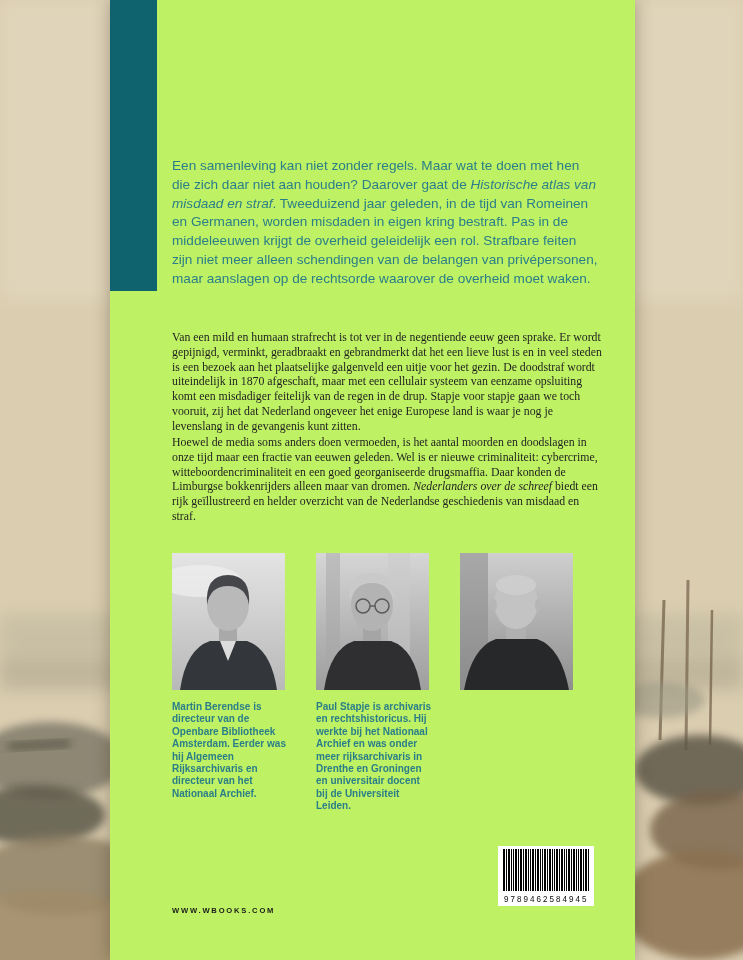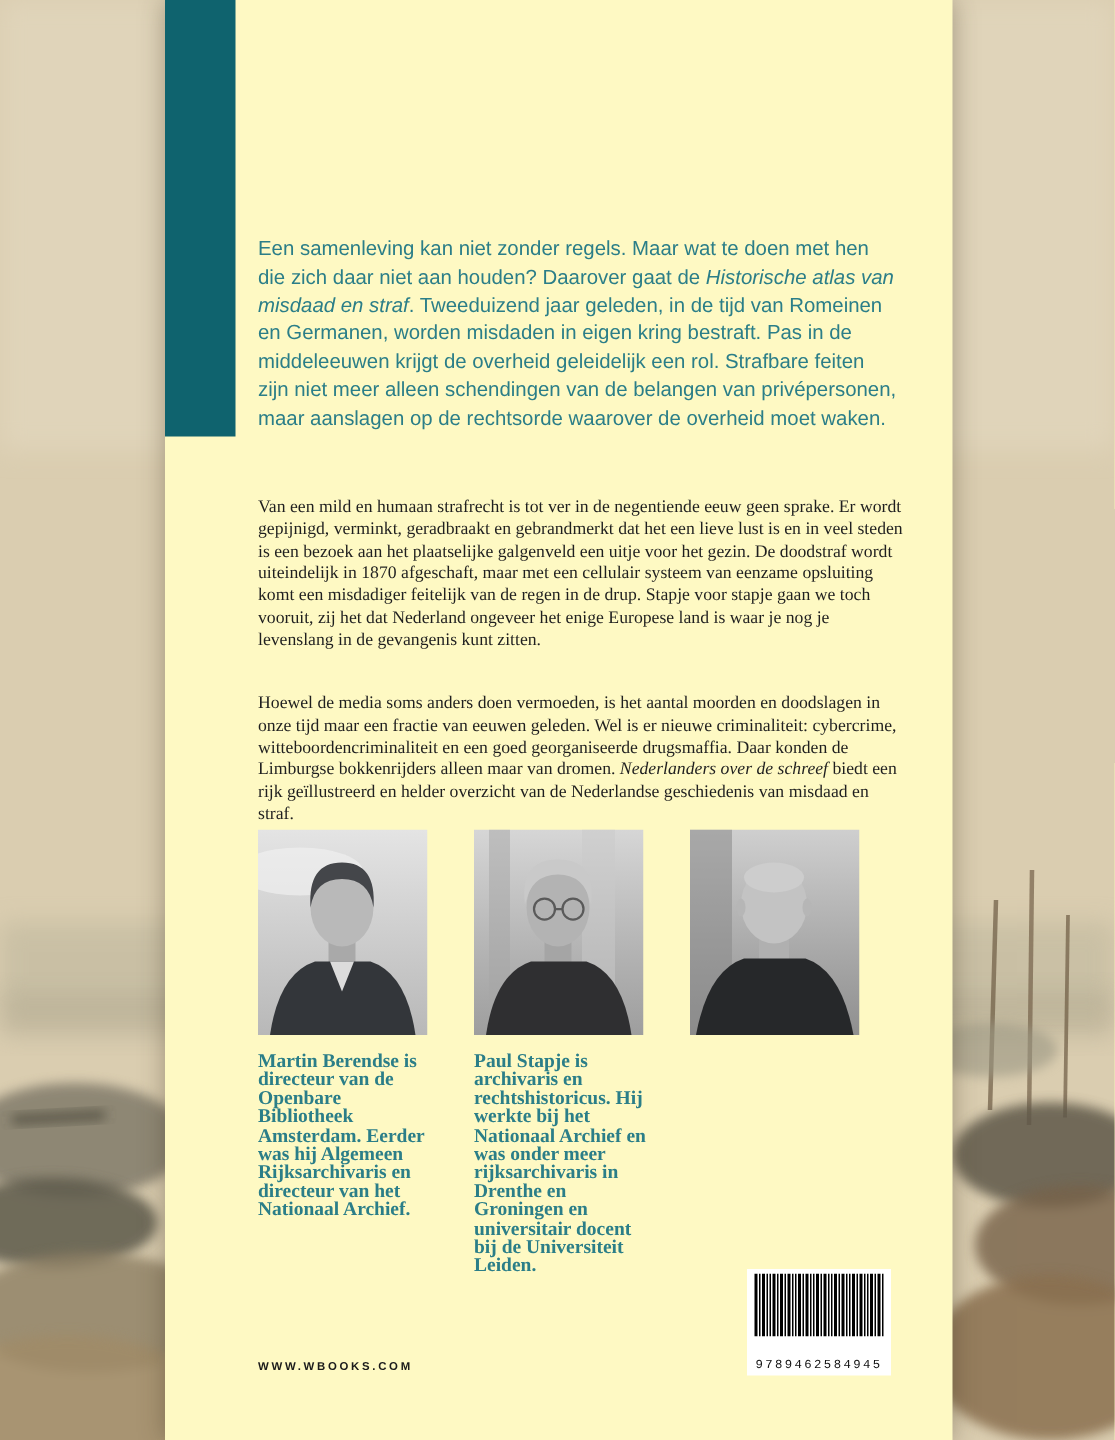--- a/index.html
+++ b/index.html
@@ -6,59 +6,59 @@
   html, body { width:743px; height:960px; }
   body {
     position:relative;
     overflow:hidden;
     background:#dacdb0;
     font-family:"Liberation Sans", sans-serif;
   }
   .bg-art { position:absolute; left:0; top:0; }
   .cover {
     position:absolute; left:110px; top:0; width:525px; height:960px;
-    background:#fef9c3;
+    background:#bef264;
     box-shadow:0 0 16px rgba(60,50,30,.38);
   }
   .spine-band {
     position:absolute; left:0; top:0; width:47px; height:291px;
     background:#0f636e;
   }
   .intro {
     position:absolute; left:62px; top:157px; width:428px;
     color:#2b7e88; font-size:13.6px; line-height:18.8px;
   }
   .it { font-style:italic; }
   .bodytext {
     position:absolute; left:62px; width:430px;
     color:#1f1f1f; font-family:"Liberation Serif", serif;
     font-size:11.8px; line-height:14.8px;margin-top:23px;
   }
   .p1 { top:307px; }
-  .p2 { top:438px; }
+  .p2 { top:412px; }
   .authors {
     position:absolute; left:62px; top:553px;
     display:flex; gap:31px;
   }
   .author { width:113px; }
   .photo { display:block; width:113px; height:137px; }
   .caption {
     margin-top:11px; width:117px;
-    color:#2b7e88; font-size:13px; line-height:12.4px; font-weight:bold;font-family:Liberation Serif, serif;
+    color:#2b7e88; font-size:10px; line-height:12.4px; font-weight:bold;
   }
   .site {
     position:absolute; left:62px; top:906px;
     font-size:7.6px; font-weight:bold; letter-spacing:1.8px; color:#1a1a1a;text-align:center;
   }
   .barcode-wrap {
     position:absolute; left:388px; top:846px; width:96px;
     background:#ffffff; text-align:center; padding:3px 2px 2px 2px;
   }
   .barcode-number {
-    margin-top:10px;
+    margin-top:0;
     font-family:"Liberation Mono", monospace;
     font-size:8.2px; letter-spacing:1.6px; color:#111;
     white-space:nowrap;
   }
 </style>
 </head>
 <body>
 
 <svg class="bg-art" width="743" height="960" viewBox="0 0 743 960">
   <defs>

